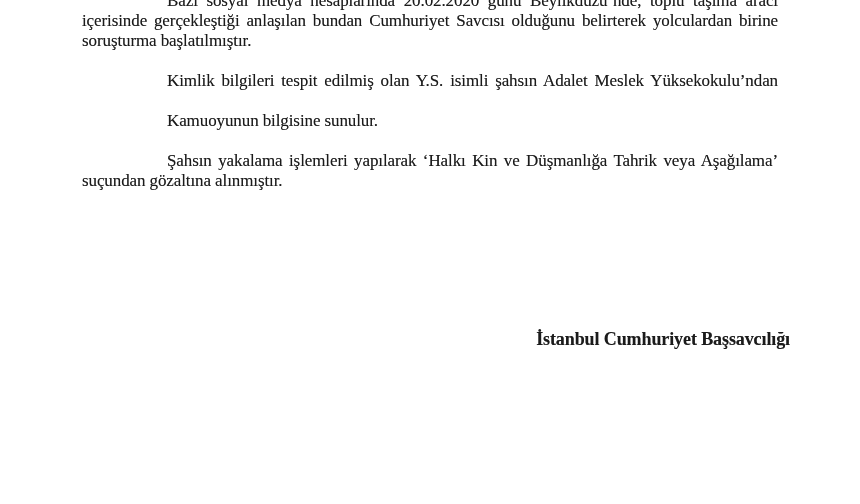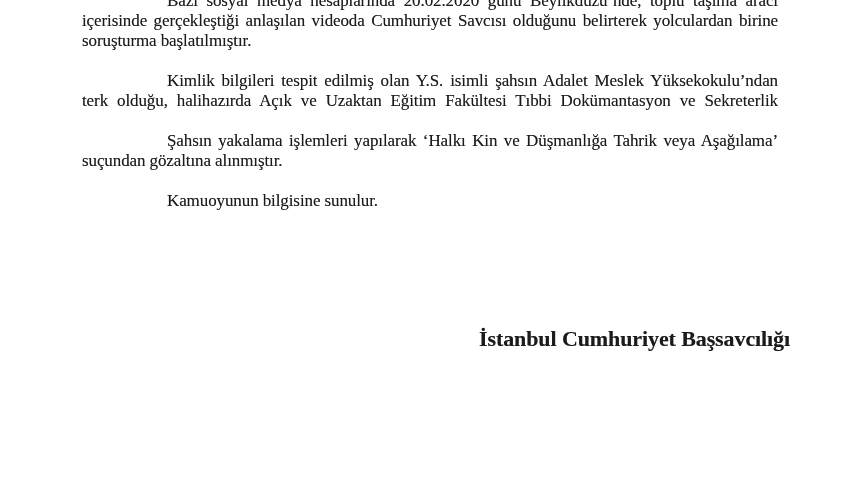--- a/index.html
+++ b/index.html
@@ -46,50 +46,49 @@
   }
   .line.ind {
     text-indent: 85px;
   }
   .signature {
     position: absolute;
     top: 329px;
     right: 70px;
     height: 20px;
     line-height: 20px;
-    font-size: 22px;
+    font-size: 18px;
     font-weight: bold;
     letter-spacing: -0.1px;
     text-shadow: 0 0 0.4px rgba(20,20,20,0.45);
   }
 </style>
 </head>
 <body>
 
 <div class="page">
 
   <div class="doc-body">
 
     <div class="para">
       <div class="line ind clipped">Bazı sosyal medya hesaplarında 20.02.2020 günü Beylikdüzü’nde, toplu taşıma aracı</div>
-      <div class="line">içerisinde gerçekleştiği anlaşılan videoda Cumhuriyet Savcısı olduğunu belirterek yolculardan birine</div>
+      <div class="line">içerisinde gerçekleştiği anlaşılan bundan Cumhuriyet Savcısı olduğunu belirterek yolculardan birine</div>
       <div class="line last">soruşturma başlatılmıştır.</div>
     </div>
 
     <div class="para">
       <div class="line ind">Kimlik bilgileri tespit edilmiş olan Y.S. isimli şahsın Adalet Meslek Yüksekokulu’ndan</div>
-      <div class="line">terk olduğu, halihazırda Açık ve Uzaktan Eğitim Fakültesi Tıbbi Dokümantasyon ve Sekreterlik</div>
+    </div>
+
+    <div class="para">
+      <div class="line ind last">Kamuoyunun bilgisine sunulur.</div>
     </div>
 
     <div class="para">
       <div class="line ind">Şahsın yakalama işlemleri yapılarak ‘Halkı Kin ve Düşmanlığa Tahrik veya Aşağılama’</div>
       <div class="line last">suçundan gözaltına alınmıştır.</div>
-    </div>
-
-    <div class="para">
-      <div class="line ind last">Kamuoyunun bilgisine sunulur.</div>
     </div>
 
   </div>
 
   <div class="signature">İstanbul Cumhuriyet Başsavcılığı</div>
 
 </div>
 
 </body></html>

